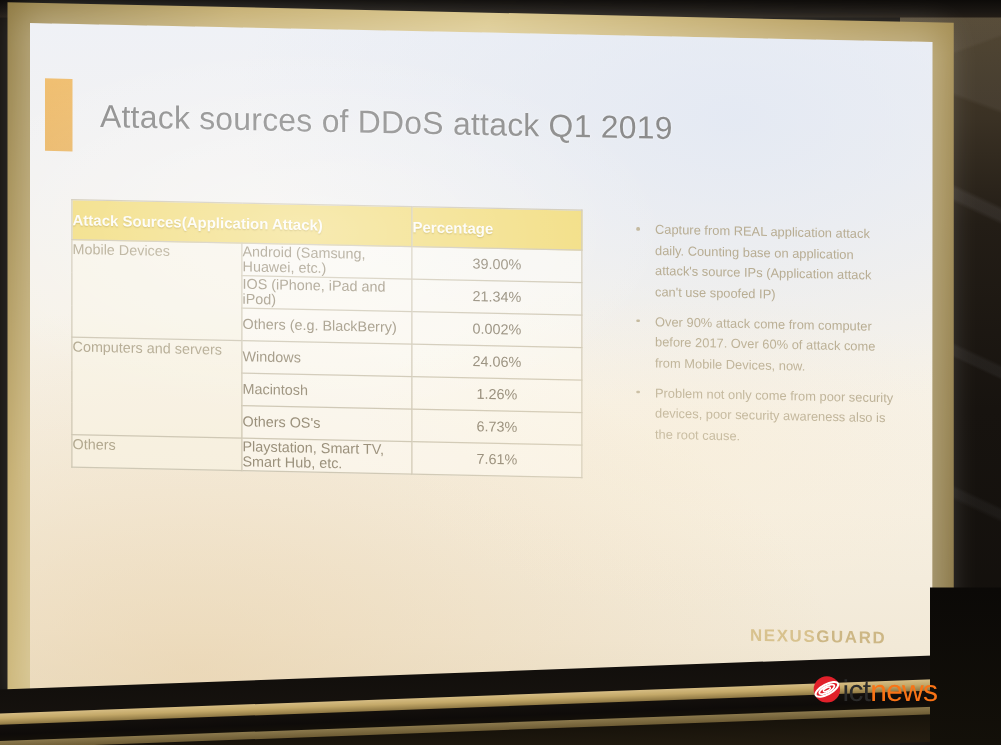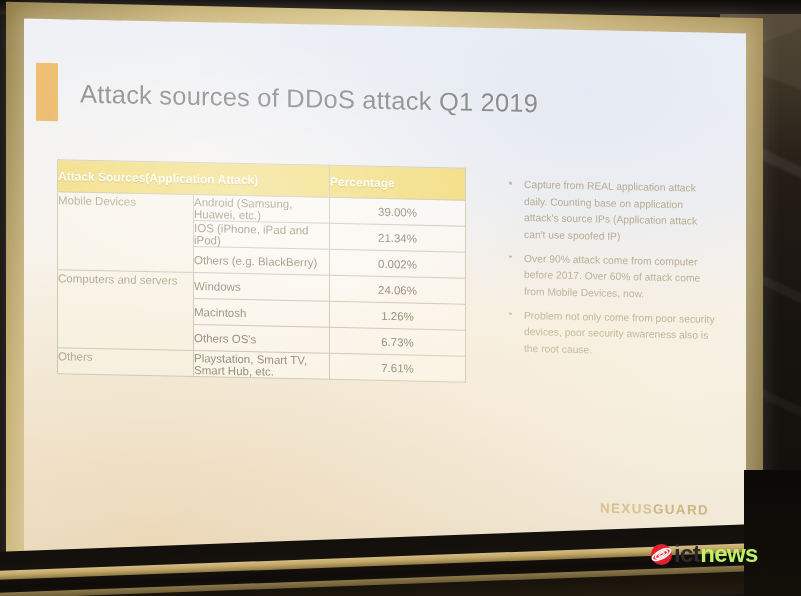--- a/index.html
+++ b/index.html
@@ -93,25 +93,25 @@
   .gold-strip{position:absolute;left:-20px;top:556px;width:845px;height:9px;
     background:linear-gradient(to bottom,#d6bd84,#c4a969 45%,#8e7743);
     transform:skewY(-2.1deg);}
   .gold-strip2{position:absolute;left:-20px;top:578px;width:845px;height:6px;
     background:linear-gradient(to bottom,#b39c63,#8a7442);opacity:.75;
     transform:skewY(-2.1deg);}
   .dark-right-fore{position:absolute;left:744px;top:470px;width:57px;height:126px;
     background:linear-gradient(to bottom,#0b0907,#131009);}
 
   
-  .wm{position:absolute;left:650px;top:540px;display:flex;align-items:center;
-      font-size:24px;font-weight:bold;letter-spacing:-.6px;}
+  .wm{position:absolute;left:650px;top:540px;display:flex;
+      font-size:24px;font-weight:normal;letter-spacing:-.6px;}
   .wm .globe{position:relative;width:23px;height:23px;margin-right:1px;}
   .wm .ict{color:#2b2b2b;}
-  .wm .news{color:#bef264;}
+  .wm .news{color:#f97316;}
 </style>
 </head>
 <body>
 
 <div id="scene">
 
   <div class="wall-right"></div>
   <div class="beam-top"></div>
   <div class="frame-inner-shadow"></div>
   <div class="frame"></div>

